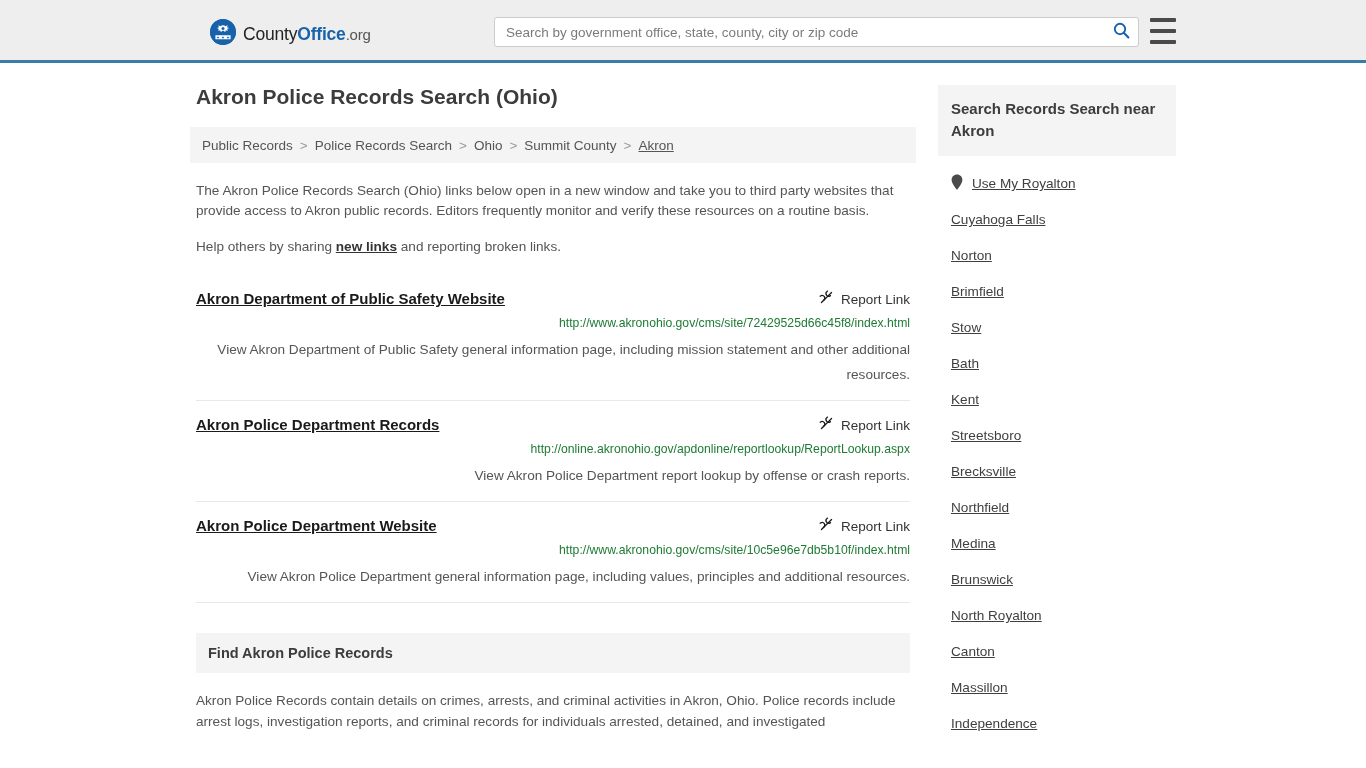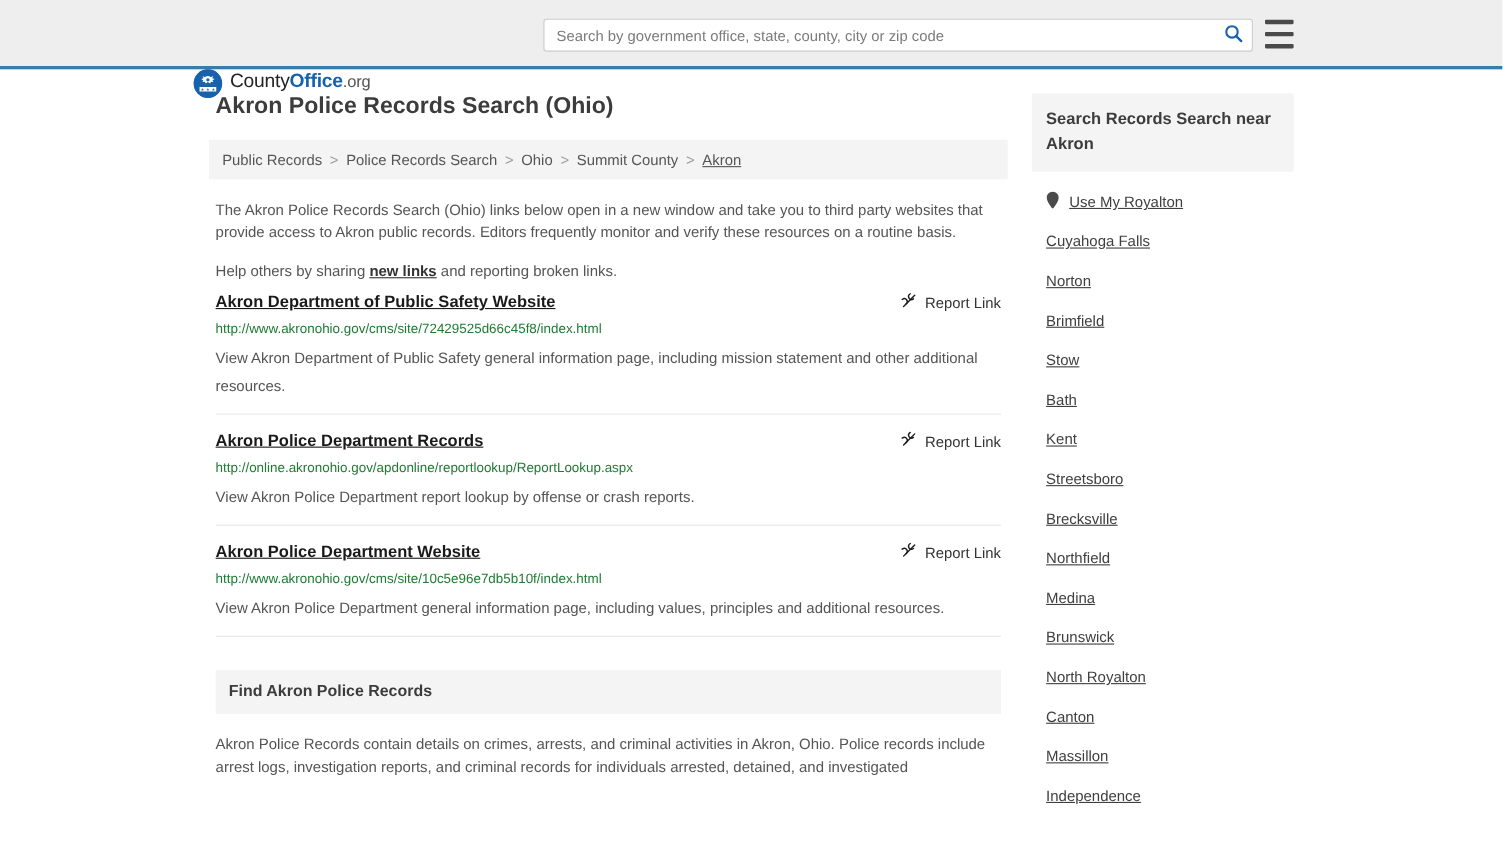--- a/index.html
+++ b/index.html
@@ -17,27 +17,26 @@
   .site-header {
     position: relative;
     height: 63px;
     background: #eeeeee;
     border-bottom: 3px solid #3a7ca8;
     display: flex;
     align-items: center;
   }
   .brand {
     position: absolute;
-    left: 176px;
+    left: 210px;
     top: 19px;
     display: flex;
-    align-items: flex-start;
+    align-items: flex-end;
     gap: 7px;
     text-decoration: none;
-    margin-top: 44px;
   }
   .brand-mark {
     width: 26px; height: 26px;
     border-radius: 50%;
     background: #1862ab;
     position: relative;
     flex: 0 0 auto;
     overflow: hidden;
   }
   .brand-mark svg { display:block; }
@@ -150,21 +149,21 @@
     color: #555555;
   }
   .intro p:first-child { margin-top: 18px; }
   .intro a.inline-link {
     color: #333;
     text-decoration: underline;
     font-weight: bold;
   }
 
   
-  .results { margin-top: 8px; padding: 0 6px; }
+  .results { margin-top: 32px; padding: 0 6px; text-align: right; }
   .result {
     border-bottom: 1px solid #e8e8e8;
     padding: 0 0 13px 0;
     margin-bottom: 14px;
   }
   .result:last-child { border-bottom: 1px solid #e8e8e8; }
   .result-head {
     display: flex;
     align-items: flex-start;
     justify-content: space-between;

